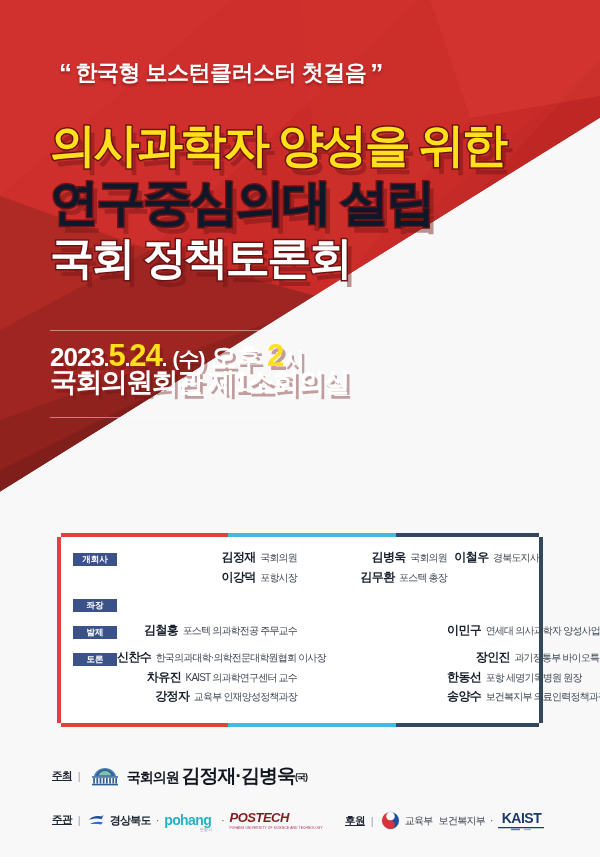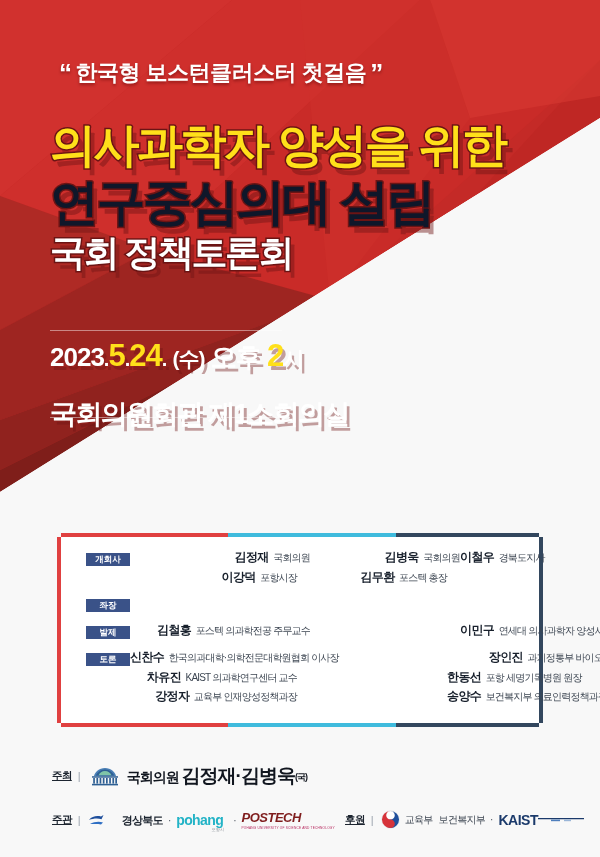--- a/index.html
+++ b/index.html
@@ -28,37 +28,37 @@
   .hl{
     position:absolute;left:50px;white-space:nowrap;
     font-weight:bold;letter-spacing:-2.5px;
   }
   .hl1{top:115px;font-size:46px;color:#ffe01a;
     -webkit-text-stroke:3px #6b1414;paint-order:stroke fill;
     text-shadow:5px 7px 0 rgba(110,20,20,.45);}
   .hl2{top:170px;font-size:49px;color:#0f172a;
     -webkit-text-stroke:3px #6b1414;paint-order:stroke fill;
     text-shadow:5px 7px 0 rgba(110,20,20,.45);}
-  .hl3{top:229px;font-size:36px;color:#ffffff;
+  .hl3{top:229px;font-size:44px;color:#ffffff;
     -webkit-text-stroke:3px #6b1414;paint-order:stroke fill;
     text-shadow:5px 7px 0 rgba(110,20,20,.45);}
   .rule{position:absolute;left:50px;width:232px;height:1px;
     background:rgba(255,255,255,.45);}
   .rule-top{top:330px;}
   .rule-bot{top:417px;}
   .dateline{
     position:absolute;left:50px;top:338px;white-space:nowrap;
     font-size:26px;font-weight:bold;color:#ffffff;letter-spacing:-1px;
     text-shadow:3px 4px 0 rgba(110,20,20,.40);
   }
   .dateline .big{font-size:31px;color:#ffe01a;}
   .dateline .dot{font-size:20px;color:#ffffff;}
   .dateline .small{font-size:21px;}
   .placeline{
-    position:absolute;left:50px;top:396px;white-space:nowrap;
+    position:absolute;left:50px;top:364px;white-space:nowrap;
     font-size:27px;font-weight:bold;color:#ffffff;letter-spacing:-1.6px;
     text-shadow:3px 4px 0 rgba(110,20,20,.40);
   }
   
   #panel{
     position:absolute;left:57px;top:537px;
     width:486px;height:186px;
     background:#ffffff;box-sizing:border-box;
     border-left:4px solid #e04040;
     border-right:4px solid #33475e;
@@ -66,21 +66,21 @@
   .pbar{position:absolute;left:0;width:100%;height:4px;display:flex;}
   .pbar.top{top:-4px;}
   .pbar.bot{bottom:-4px;}
   .pbar .sg{height:100%;}
   .pbar .s1{flex:0 0 35%;background:#e04040;}
   .pbar .s2{flex:0 0 35%;background:#3fbbdd;}
   .pbar .s3{flex:1 1 auto;background:#33475e;}
   .prows{position:absolute;left:0;top:0;width:100%;padding:11px 0 0 0;}
   .prow{display:flex;align-items:flex-start;margin-bottom:2px;}
   .prow.gap{margin-top:9px;}
-  .badge-col{flex:0 0 56px;padding-left:25px;box-sizing:border-box;}
+  .badge-col{flex:0 0 56px;padding-left:12px;box-sizing:border-box;}
   .badge{
     display:inline-block;background:#3a5288;color:#fff;
     font-size:8.5px;font-weight:bold;letter-spacing:0;
     padding:2.5px 0;width:44px;text-align:center;line-height:1;
   }
   .people{flex:1 1 auto;display:flex;text-align:right;}
   .pcell{box-sizing:border-box;white-space:nowrap;line-height:15px;}
   .c1{flex:0 0 180px;}
   .c2{flex:0 0 150px;}
   .c3{flex:1 1 auto;}
@@ -90,21 +90,21 @@
   .frow{position:absolute;display:flex;align-items:center;white-space:nowrap;}
   .frow-host{left:52px;top:763px;}
   .frow-org{left:52px;top:810px;}
   .frow-spon{left:345px;top:810px;}
   .flabel{font-size:10.5px;font-weight:bold;color:#1d2530;letter-spacing:-0.6px;text-decoration:underline;}
   .fsep{color:#9aa2ad;margin:0 7px 0 6px;font-size:11px;}
   .fmain{font-size:14px;font-weight:bold;color:#11161f;letter-spacing:-1px;}
   .fmain .big{font-size:19px;}
   .fmain .tag{font-size:9px;vertical-align:2px;}
   .flogo{display:inline-flex;align-items:flex-end;margin-right:5px;}
-  .ftxt{font-size:11px;font-weight:bold;color:#1d2530;letter-spacing:-0.7px;margin-left:12px;}
+  .ftxt{font-size:11px;font-weight:bold;color:#1d2530;letter-spacing:-0.7px;}
   .fsmall{font-size:10px;color:#3d4652;letter-spacing:-0.7px;}
   .fdot{color:#4a525e;margin:0 5px;font-size:10px;}
   .postech{font-size:13px;font-weight:bold;color:#7f1d1d;letter-spacing:-0.5px;font-style:italic;}
   .postech-sub{font-size:3.2px;color:#b5235a;letter-spacing:.2px;display:block;margin-top:1px;}
   .kaist{font-size:14px;font-weight:bold;color:#1b3a6b;letter-spacing:-0.5px;}
 </style>
 </head>
 <body>
 
 <div id="poster">
@@ -292,21 +292,21 @@
       <svg width="19" height="19" viewBox="0 0 20 20">
         <circle cx="10" cy="10" r="9.2" fill="#ffffff" stroke="#d8dbe0" stroke-width="0.6"></circle>
         <path d="M10 1 A9 9 0 0 1 10 19 A4.5 4.5 0 0 1 10 10 A4.5 4.5 0 0 0 10 1 Z" fill="#1f4f9c"></path>
         <path d="M10 1 A9 9 0 0 0 10 19 A4.5 4.5 0 0 0 10 10 A4.5 4.5 0 0 1 10 1 Z" fill="#d6333a"></path>
       </svg>
     </span>
     <span class="fsmall">교육부</span>
     <span style="width:6px;"></span>
     <span class="fsmall">보건복지부</span>
     <span class="fdot">·</span>
-    <span class="flogo" style="flex-direction:row;align-items:center;">
+    <span class="flogo" style="flex-direction:column;align-items:center;">
       <span class="kaist">KAIST</span>
       <svg width="46" height="5" viewBox="0 0 46 5">
         <path d="M0 1.6 L46 1.6" stroke="#1b3a6b" stroke-width="1.1"></path>
         <path d="M13 3.4 L22 3.4" stroke="#4f7fbd" stroke-width="1.6"></path>
         <path d="M26 3.4 L33 3.4" stroke="#9ab6d8" stroke-width="1.6"></path>
       </svg>
     </span>
   </div>
 
 </div>

